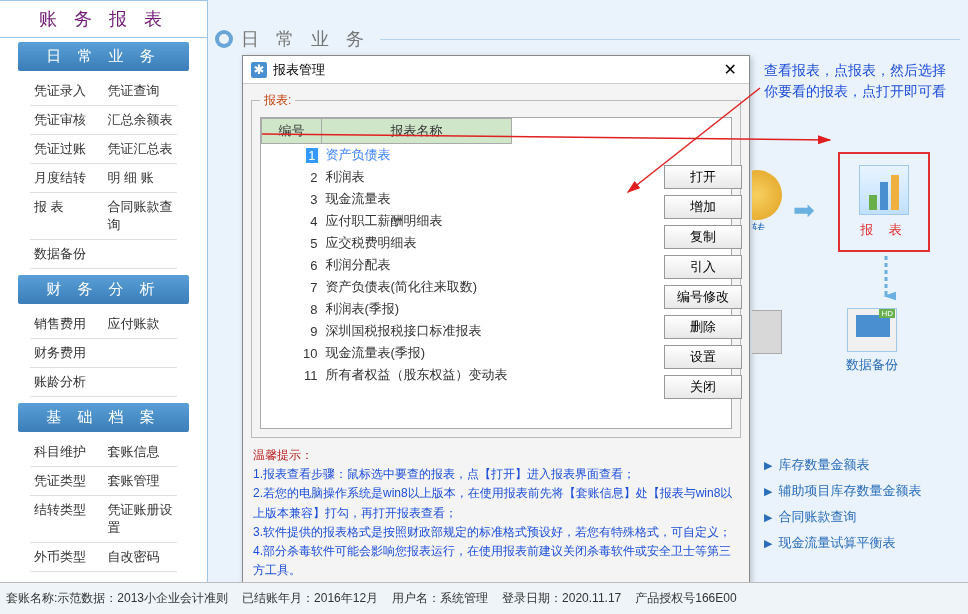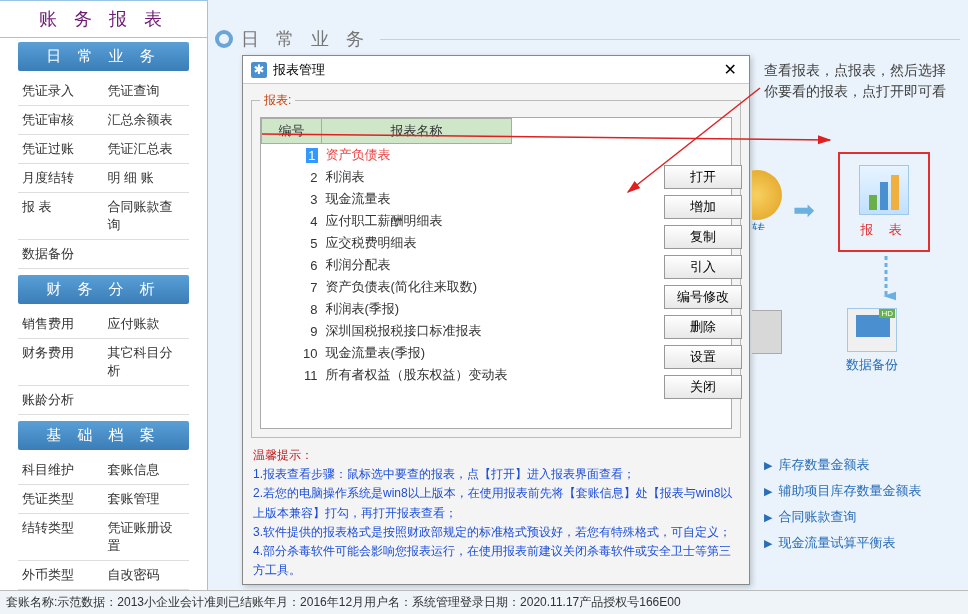--- a/index.html
+++ b/index.html
@@ -1,21 +1,21 @@
 <!DOCTYPE html>
 <html><head>
   <meta charset="utf-8">
   <style>
     * { margin: 0; padding: 0; box-sizing: border-box; font-family: "Microsoft YaHei", SimSun, sans-serif; }
     body { width: 968px; height: 614px; background: #eaf3fb; position: relative; overflow: hidden; }
     
     .left-panel { position: absolute; left: 0; top: 0; width: 208px; height: 594px; background: #fff; border-right: 1px solid #9ac4e8; }
     .panel-title { background: #fff; border-top: 1px solid #9ac4e8; border-bottom: 1px solid #9ac4e8; color: #701a75; font-size: 18px; text-align: center; padding: 6px 0; letter-spacing: 6px; }
     .section-header { background: linear-gradient(#5a9fd6, #3a7db8); color: #fff; text-align: center; font-size: 15px; padding: 5px 0; margin: 4px 18px; letter-spacing: 6px; border-radius: 2px; }
-    .menu-grid { padding: 2px 18px; }
+    .menu-grid { padding: 2px 30px; }
     .menu-row { display: flex; border-bottom: 1px solid #ddd; }
     .menu-item { flex: 1; font-size: 13px; color: #333; padding: 5px 4px; cursor: pointer; }
     .menu-item.full { flex: none; width: 100%; }
     
     .top-banner { position: absolute; left: 215px; top: 28px; right: 8px; height: 22px; display: flex; align-items: center; }
     .top-banner .gear { width: 18px; height: 18px; background: #6aa5d8; border-radius: 50%; margin-right: 8px; position: relative; }
     .top-banner .gear::before { content: ""; position: absolute; inset: 4px; background: #eaf3fb; border-radius: 50%; }
     .top-banner .txt { color: #777; font-size: 18px; letter-spacing: 6px; }
     .top-banner .line { flex: 1; height: 1px; background: #b8d4ea; margin-left: 10px; }
     
@@ -26,32 +26,32 @@
     
     .report-fieldset { margin: 8px; border: 1px solid #bbb; padding: 8px; }
     .report-fieldset legend { font-size: 12px; color: #c2410c; padding: 0 4px; }
     .report-table { display: flex; border: 1px solid #aaa; background: #fff; }
     .report-table table { width: 100%; border-collapse: collapse; font-size: 13px; }
     .report-table th { background: #cfe6c9; border: 1px solid #aaa; padding: 3px; font-weight: normal; color: #333; }
     .report-table th:first-child { width: 60px; }
     .report-table td { padding: 2px 4px; color: #333; }
     .report-table td.num { text-align: right; padding-right: 4px; width: 60px; }
     .report-table td.name { text-align: left; }
-    .report-table tr.selected td.name { color: #ef4444; margin-left: 17px; }
+    .report-table tr.selected td.name { color: #3b82f6; margin-left: 17px; }
     .report-table .sel { background: #3399ff; color: #fff; padding: 0 2px; }
     .table-wrap { height: 310px; overflow: hidden; }
     
     .btn-col { position: absolute; left: 664px; top: 165px; display: flex; flex-direction: column; gap: 6px; }
     .btn-col button { width: 78px; height: 24px; background: linear-gradient(#fff, #e8e8e8); border: 1px solid #999; font-size: 13px; cursor: pointer; }
     
     .tips { margin: 4px 10px 8px; font-size: 12px; line-height: 1.6; }
     .tips .hdr { color: #b91c1c; }
     .tips .body { color: #1d4ed8; }
     
-    .annotation-txt { position: absolute; left: 764px; top: 60px; width: 190px; font-size: 14px; color: #404040; line-height: 1.5; }
+    .annotation-txt { position: absolute; left: 764px; top: 60px; width: 190px; font-size: 14px; color: #1d4ed8; line-height: 1.5; }
     .arrow1 { position: absolute; left: 620px; top: 84px; pointer-events: none; }
     .arrow2 { position: absolute; left: 260px; top: 130px; pointer-events: none; }
     
     .report-icon-box { position: absolute; left: 838px; top: 152px; width: 92px; height: 100px; border: 2px solid #e03030; display: flex; flex-direction: column; align-items: center; justify-content: center; cursor: pointer; }
     .report-icon-box .ic { width: 50px; height: 50px; background: linear-gradient(#e8f4ff, #c0e0ff); border: 1px solid #a0c8e8; display: flex; align-items: flex-end; justify-content: center; gap: 3px; padding: 4px; }
     .report-icon-box .ic span { display: block; width: 8px; background: #f0b040; }
     .report-icon-box .ic span:nth-child(1){ height: 15px; background:#6ab04a;}
     .report-icon-box .ic span:nth-child(2){ height: 28px; background:#4a90d0;}
     .report-icon-box .ic span:nth-child(3){ height: 35px; background:#f0b040;}
     .report-icon-box .lbl { color: #e03030; font-size: 13px; margin-top: 6px; letter-spacing: 6px; }
@@ -69,21 +69,21 @@
     .hidden-icon .a { width: 50px; height: 50px; background: radial-gradient(#f8d060, #e0a020); border-radius: 50%; margin-left: -20px; }
     .hidden-icon .lbl { color: #2a6db8; font-size: 13px; }
     
     .hidden-icon2 { position: absolute; left: 752px; top: 310px; width: 30px; height: 70px; overflow: hidden; }
     .hidden-icon2 .a { width: 50px; height: 44px; background: #d8d8d8; margin-left: -20px; border: 1px solid #aaa; }
     
     .right-links { position: absolute; left: 764px; top: 452px; font-size: 13px; }
     .right-links div { display: flex; align-items: center; color: #2a6db8; padding: 4px 0; cursor: pointer; }
     .right-links .arr { color: #2a6db8; margin-right: 6px; font-size: 11px; }
     
-    .status-bar { position: absolute; left: 0; bottom: 0; width: 100%; height: 24px; background: #eef4f8; border-top: 1px solid #bbb; font-size: 12px; color: #333; display: flex; align-items: center; padding: 0 6px; }
+    .status-bar { position: absolute; left: 0; bottom: 0; width: 100%; height: 32px; background: #eef4f8; border-top: 1px solid #bbb; font-size: 12px; color: #333; display: flex; align-items: center; padding: 0 6px; gap: 14px; }
   </style>
 </head>
 <body>
 
 <div class="left-panel">
   <div class="panel-title">账 务 报 表</div>
   <div id="left-sections">
       <div class="section-header">日 常 业 务</div>
       <div class="menu-grid">
         <div class="menu-row">
@@ -111,21 +111,20 @@
         </div>
       </div>
       <div class="section-header">财 务 分 析</div>
       <div class="menu-grid">
         <div class="menu-row">
           <div class="menu-item">销售费用</div>
           <div class="menu-item">应付账款</div>
         </div>
         <div class="menu-row">
           <div class="menu-item">财务费用</div>
-          <div class="menu-item">其它科目分析</div>
         </div>
         <div class="menu-row">
           <div class="menu-item">账龄分析</div>
         </div>
       </div>
       <div class="section-header">基 础 档 案</div>
       <div class="menu-grid">
         <div class="menu-row">
           <div class="menu-item">科目维护</div>
           <div class="menu-item">套账信息</div>

